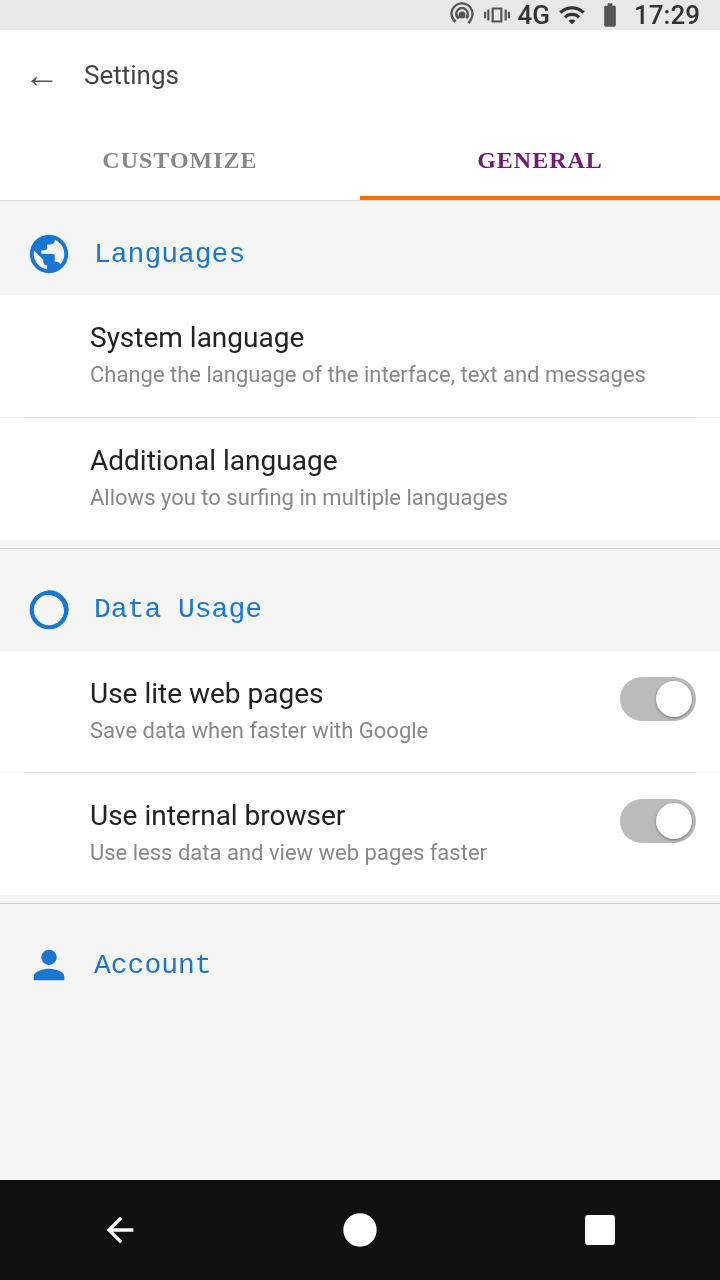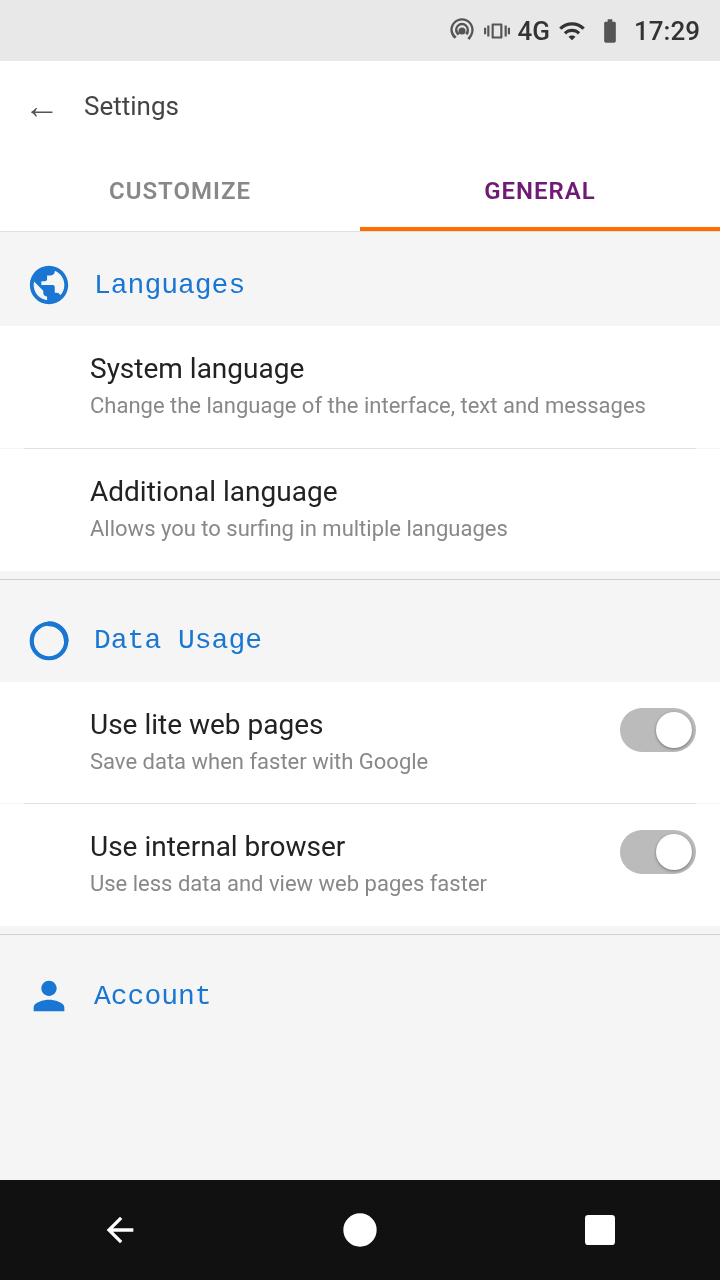--- a/index.html
+++ b/index.html
@@ -10,21 +10,21 @@
       min-height: 1280px;
       font-family: 'Roboto', Arial, sans-serif;
       background: #f5f5f5;
       display: flex;
       flex-direction: column;
     }
 
     
     .status-bar {
       background: #e8e8e8;
-      height: 61px;
+      height: 30px;
       display: flex;
       align-items: center;
       justify-content: flex-end;
       padding: 0 20px;
       gap: 10px;
     }
     .status-icons {
       display: flex;
       align-items: center;
       gap: 8px;
@@ -65,20 +65,21 @@
       flex: 1;
       height: 80px;
       display: flex;
       align-items: center;
       justify-content: center;
       font-size: 24px;
       font-weight: 600;
       letter-spacing: 1px;
       cursor: pointer;
       position: relative;
+      font-family: Liberation Serif, serif;
     }
     .tab.active {
       color: #701a75;
     }
     .tab.active::after {
       content: '';
       position: absolute;
       bottom: 0;
       left: 0;
       right: 0;

